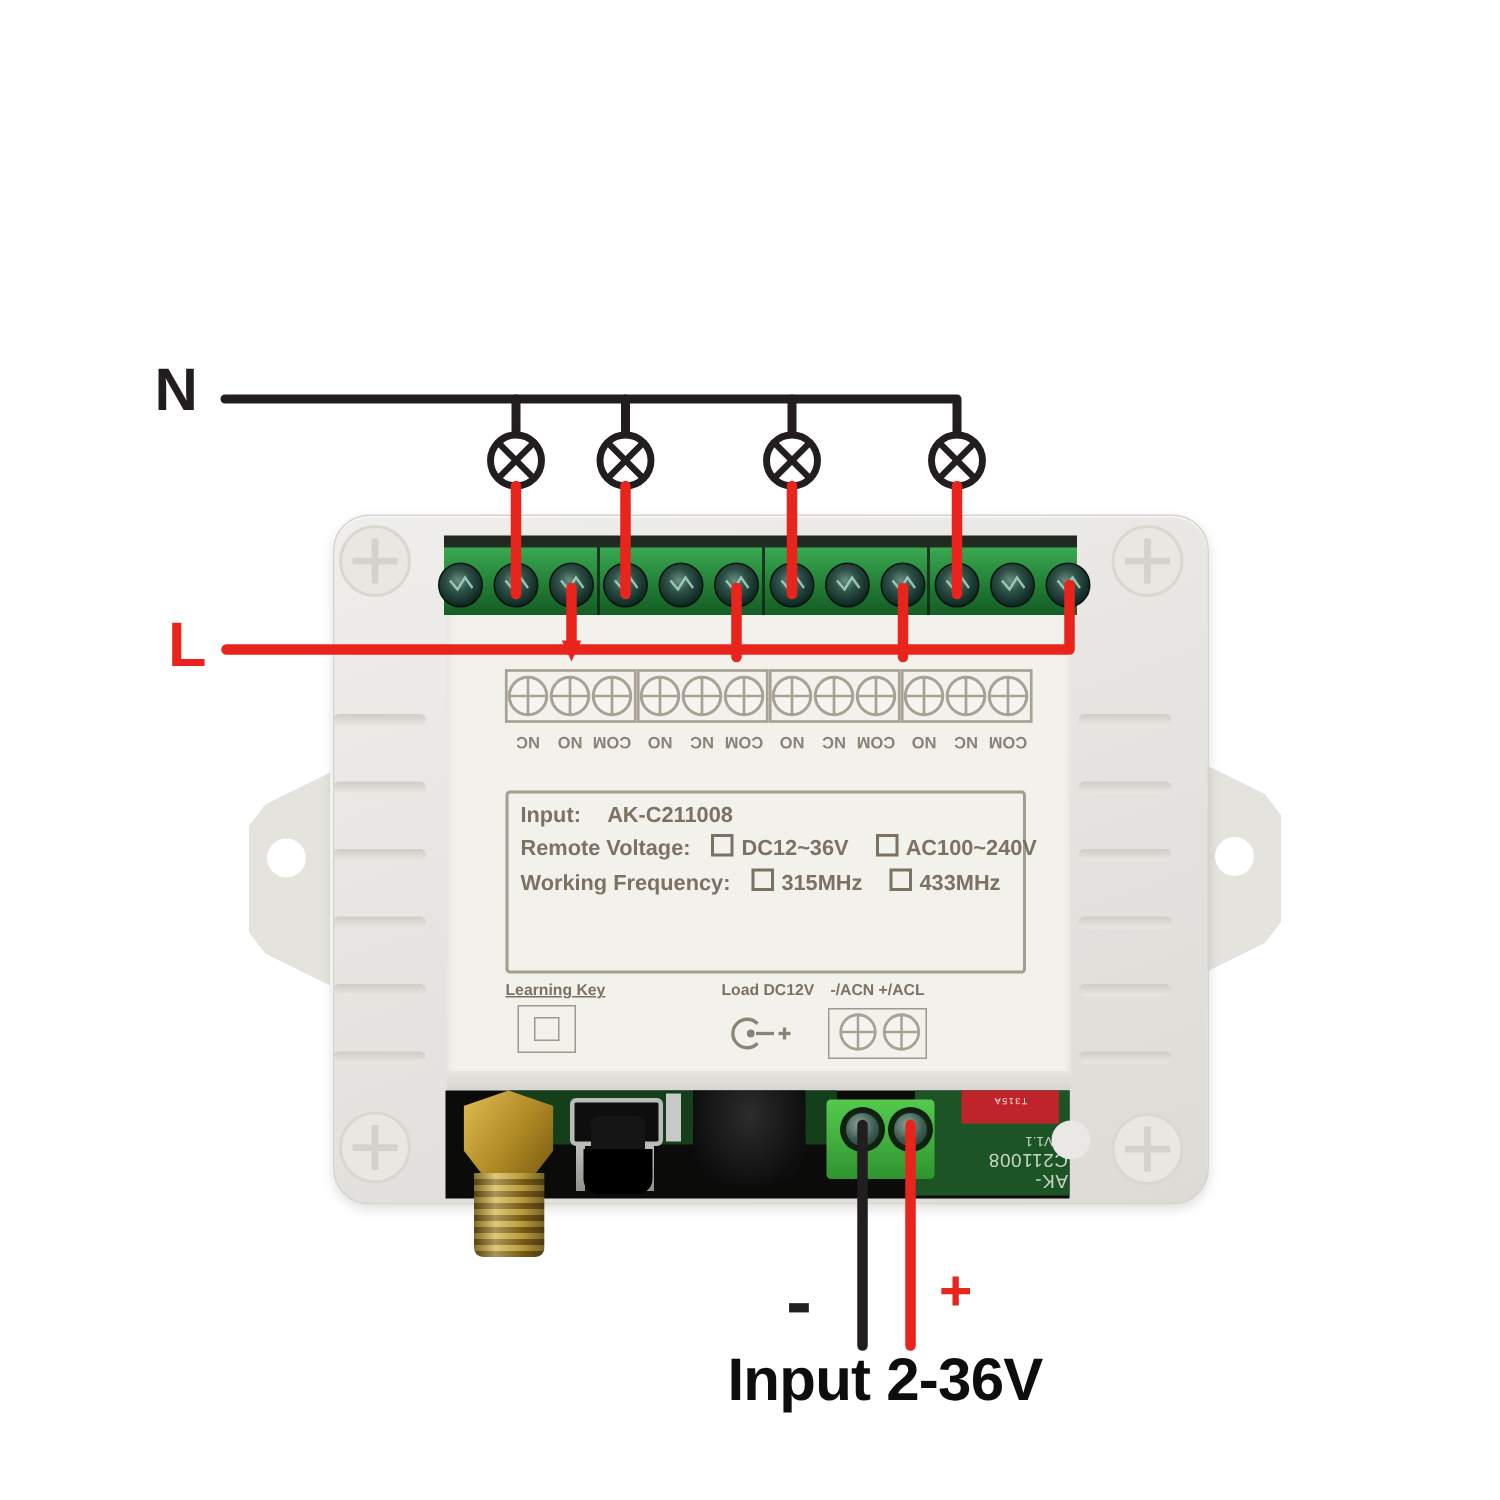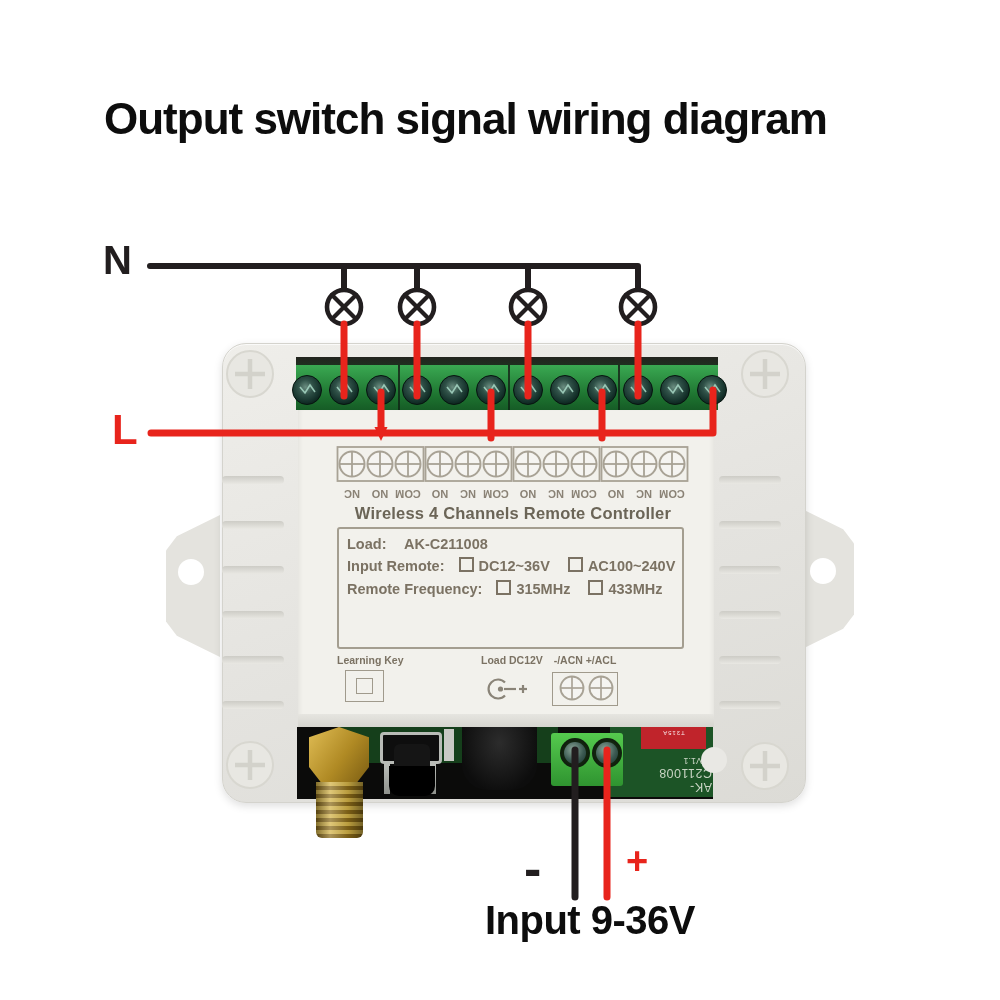--- a/index.html
+++ b/index.html
@@ -275,60 +275,58 @@
       <path d="M602,392 V438"></path>
     </g>
     <polygon points="374.5,427 387.5,427 381,441" fill="#e8241c"></polygon>
 
     <g stroke-width="7" fill="none" stroke-linecap="round">
       <path d="M575,750 V897" stroke="#221e1f"></path>
       <path d="M607,750 V897" stroke="#e8241c"></path>
     </g>
   </svg>
 
-  <div class="abs main-title">Output switch signal wiring diagram</div>
   <div class="abs n-label">N</div>
   <div class="abs l-label">L</div>
 
   <div class="abs tok" style="left:332px;">NC</div>
   <div class="abs tok" style="left:360px;">NO</div>
   <div class="abs tok" style="left:388px;">COM</div>
   <div class="abs tok" style="left:420px;">NO</div>
   <div class="abs tok" style="left:448px;">NC</div>
   <div class="abs tok" style="left:476px;">COM</div>
   <div class="abs tok" style="left:508px;">NO</div>
   <div class="abs tok" style="left:536px;">NC</div>
   <div class="abs tok" style="left:564px;">COM</div>
   <div class="abs tok" style="left:596px;">NO</div>
   <div class="abs tok" style="left:624px;">NC</div>
   <div class="abs tok" style="left:652px;">COM</div>
 
-  <div class="abs product-title">Wireless 4 Channels Remote Controller</div>
   <div class="abs spec-box"></div>
   <div class="abs spec-rows">
     <div>
-      <span>Load:</span><span class="sp14"></span>
+      <span>Input:</span><span class="sp14"></span>
       <span>AK-C211008</span>
     </div>
     <div>
-      <span>Input Remote:</span><span class="sp10"></span>
+      <span>Remote Voltage:</span><span class="sp10"></span>
       <span class="cb"></span><span>DC12~36V</span><span class="sp14"></span>
       <span class="cb"></span><span>AC100~240V</span>
     </div>
     <div>
-      <span>Remote Frequency:</span><span class="sp10"></span>
+      <span>Working Frequency:</span><span class="sp10"></span>
       <span class="cb"></span><span>315MHz</span><span class="sp14"></span>
       <span class="cb"></span><span>433MHz</span>
     </div>
   </div>
 
-  <div class="abs small-lbl" style="left:337px;top:654px;">Learning Key</div>
+  <div class="abs small-lbl" style="left:337px;top:654px;text-decoration:underline;">Learning Key</div>
   <div class="abs lk-btn"></div>
   <div class="abs lk-btn-inner"></div>
   <div class="abs small-lbl" style="left:481px;top:654px;">Load DC12V</div>
   <div class="abs small-lbl" style="left:550px;top:654px;width:70px;text-align:center;">-/ACN  +/ACL</div>
   <div class="abs acn-box"></div>
 
   <div class="abs minus-label">-</div>
   <div class="abs plus-label">+</div>
-  <div class="abs input-label">Input 9-36V</div>
+  <div class="abs input-label">Input 2-36V</div>
 
 </div>
 
 </body></html>

